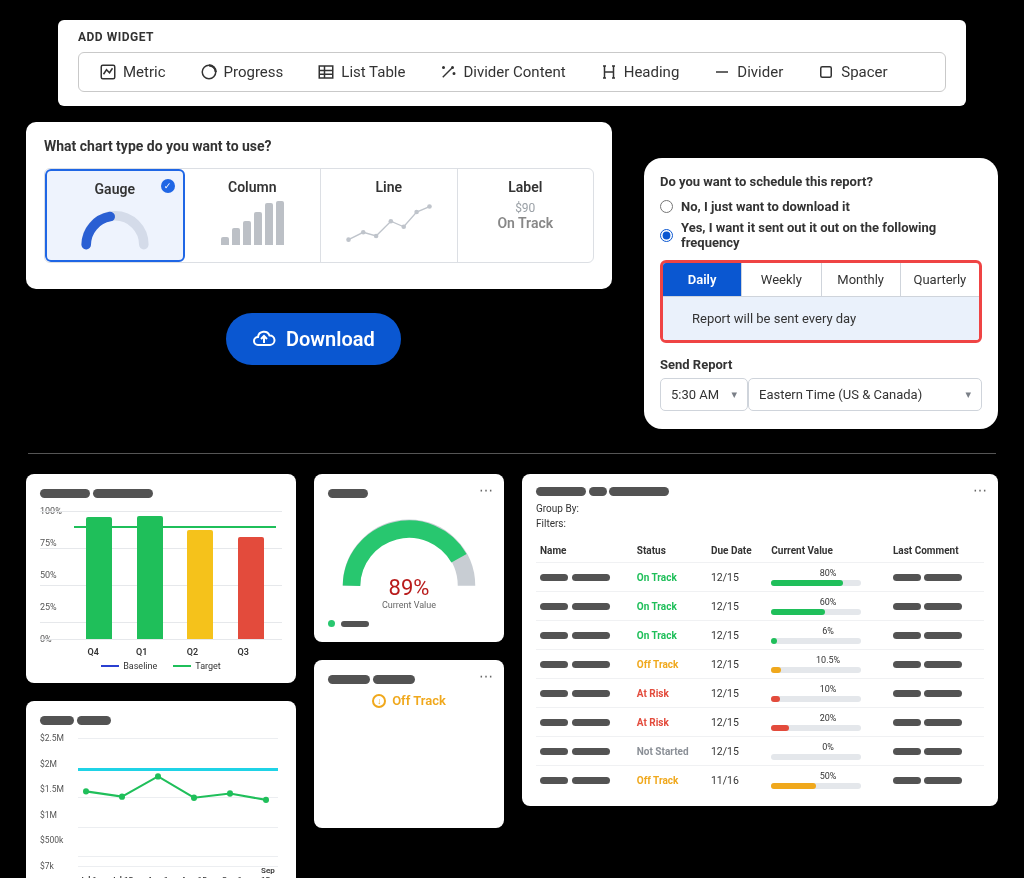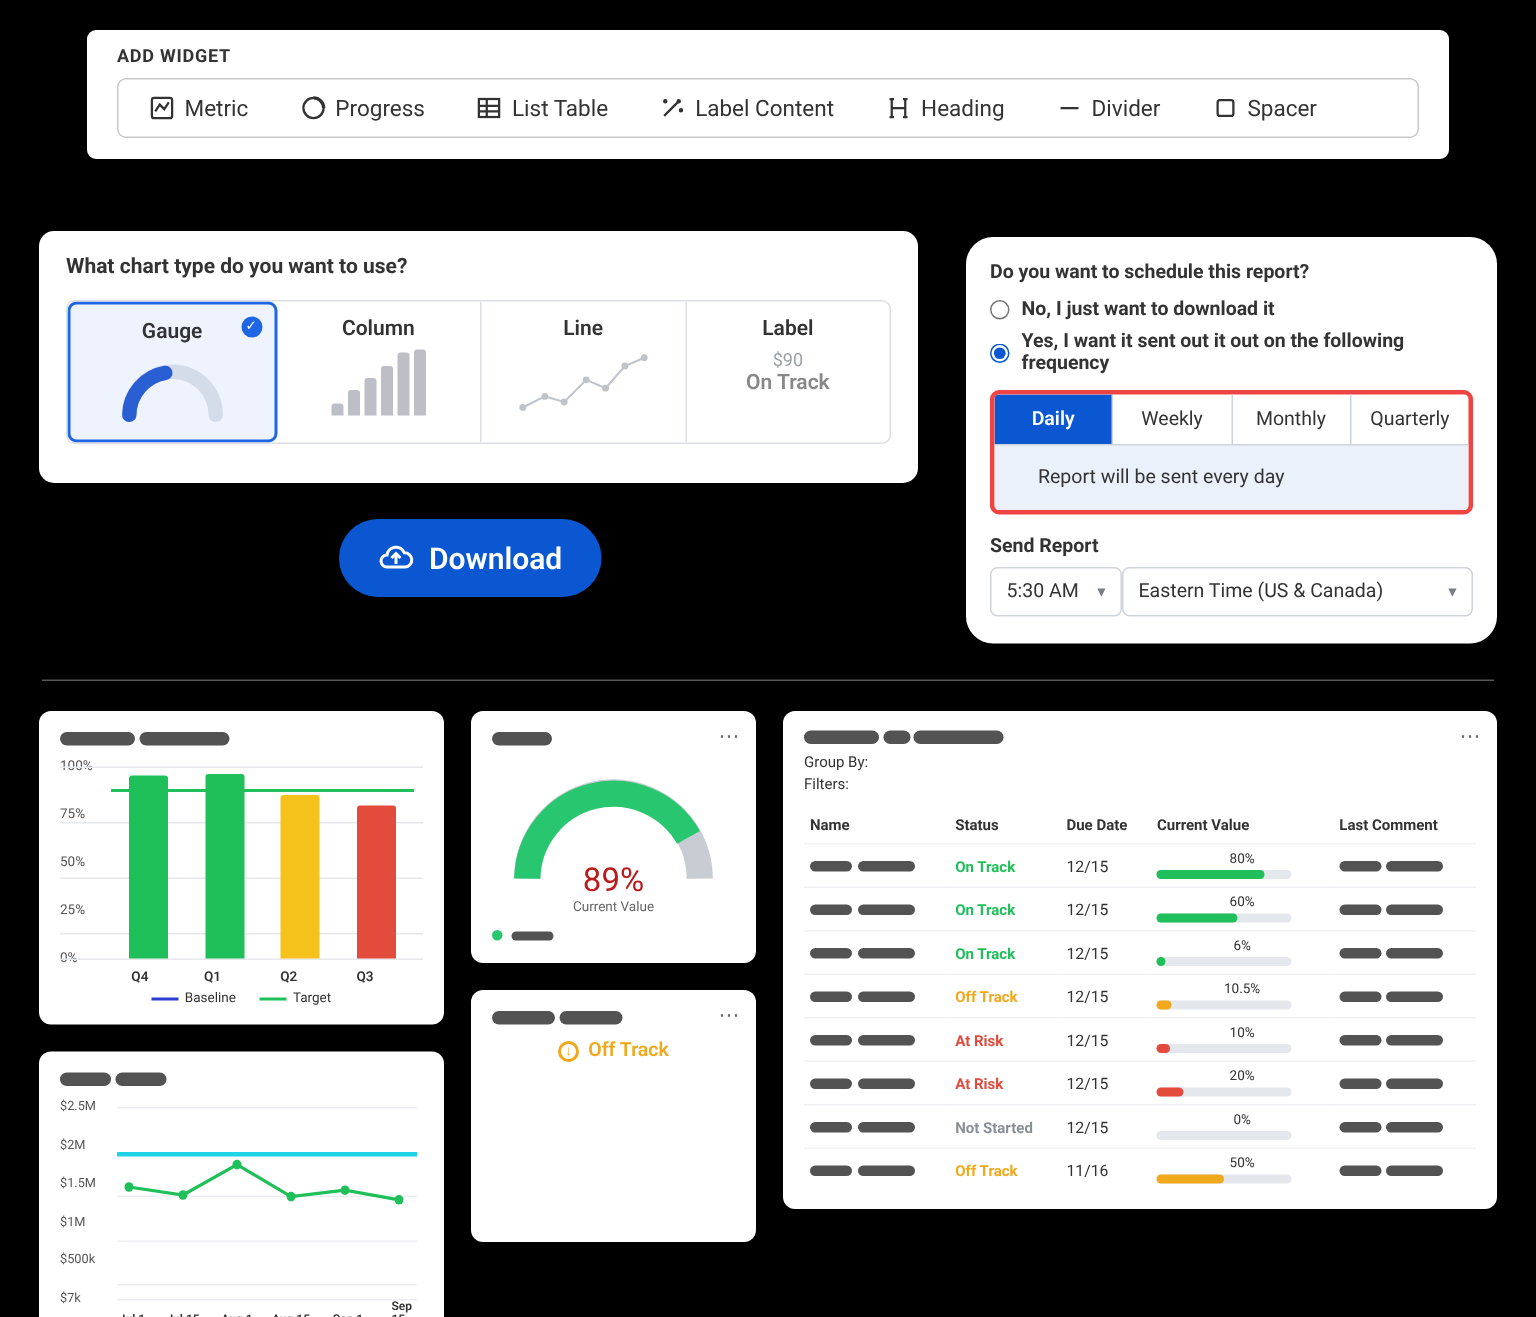--- a/index.html
+++ b/index.html
@@ -25,21 +25,21 @@
     display:flex; gap:6px;
     border:1px solid #c9c9c9; border-radius:6px; padding:4px 6px;
   }
   .wbtn {
     display:flex; align-items:center; gap:6px;
     padding:6px 14px; border-radius:4px; cursor:pointer; font-size:15px;
   }
   .wbtn svg, .wbtn .glyph { width:18px; height:18px; flex:none; }
 
   
-  .row2 { display:flex; gap:32px; align-items:center; margin:0 26px; }
+  .row2 { display:flex; gap:32px; align-items:flex-start; margin:0 26px; }
 
   .chartpicker {
     background:#fff; border-radius:10px; padding:16px 18px 26px 18px;
     width:586px; box-shadow:0 4px 12px rgba(0,0,0,.35);
   }
   .chartpicker h3 { font-size:14px; font-weight:700; margin-bottom:14px; }
   .ctype-row { display:flex; border:1px solid #dcdfe4; border-radius:6px; overflow:hidden; }
   .ctype {
     flex:1; min-height:90px; text-align:center; padding:10px 6px 6px 6px;
     border-right:1px solid #dcdfe4; cursor:pointer; position:relative;
@@ -171,21 +171,21 @@
         </svg>
       <span>List Table</span>
     </div>
     <div class="wbtn">
       <svg viewBox="0 0 24 24" fill="none" stroke="#333" stroke-width="2">
           <path d="M5 19 L17 7"></path>
           <circle cx="18" cy="6" r="1" fill="#333"></circle>
           <circle cx="6" cy="6" r="1" fill="#333"></circle>
           <circle cx="20" cy="14" r="1" fill="#333"></circle>
         </svg>
-      <span>Label Content</span>
+      <span>Divider Content</span>
     </div>
     <div class="wbtn">
       <svg viewBox="0 0 24 24" fill="none" stroke="#333" stroke-width="2">
           <line x1="6" y1="4" x2="6" y2="20"></line>
           <line x1="18" y1="4" x2="18" y2="20"></line>
           <line x1="6" y1="12" x2="18" y2="12"></line>
           <line x1="4" y1="4" x2="8" y2="4"></line>
           <line x1="16" y1="4" x2="20" y2="4"></line>
           <line x1="4" y1="20" x2="8" y2="20"></line>
           <line x1="16" y1="20" x2="20" y2="20"></line>

